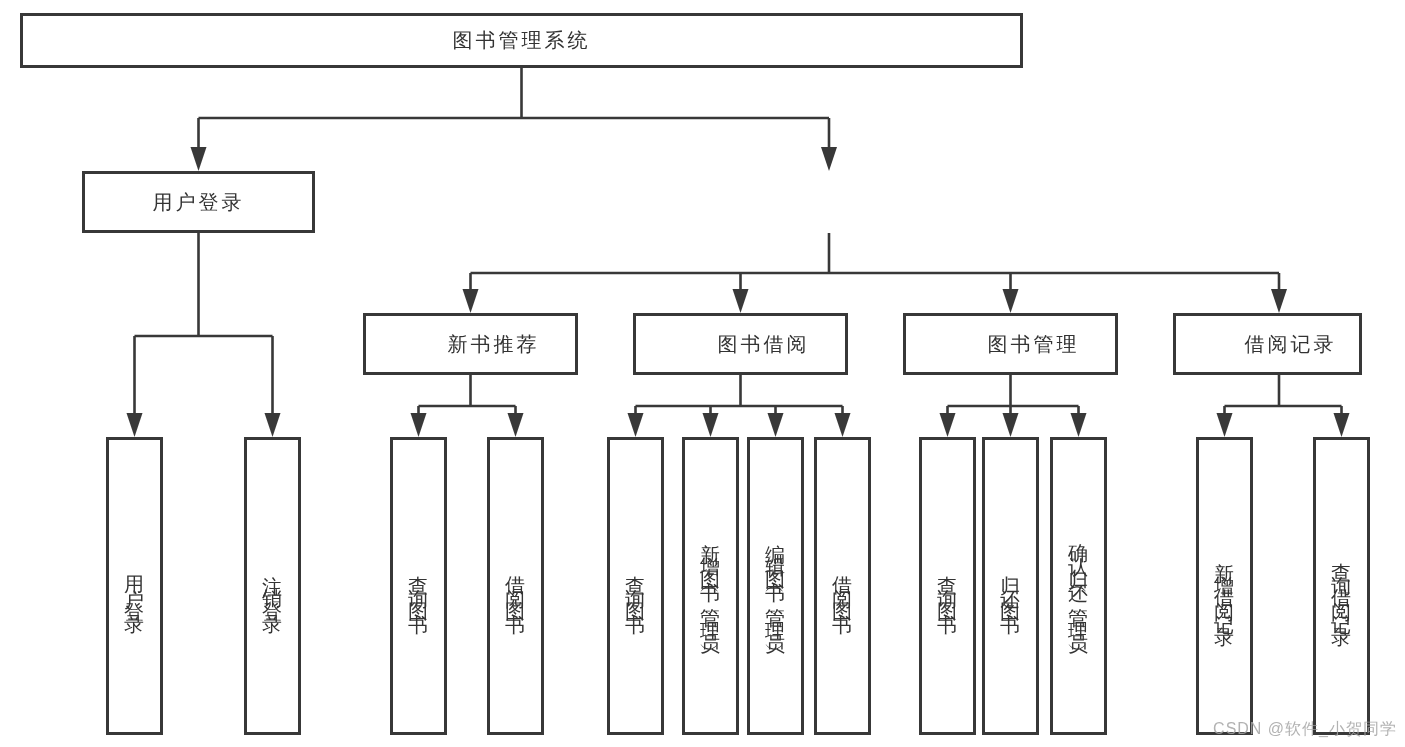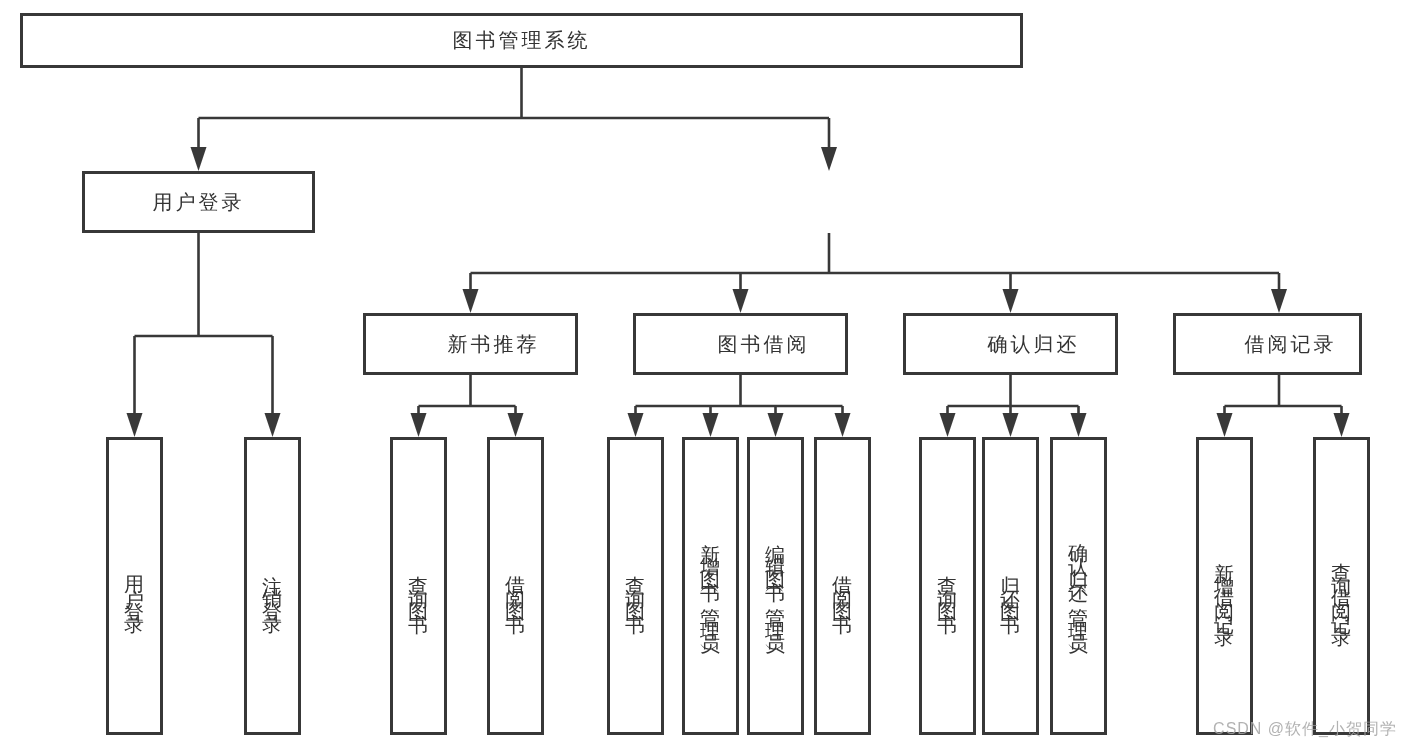--- a/index.html
+++ b/index.html
@@ -100,21 +100,21 @@
     <span>用户登录</span>
   </div>
 
   <div class="node hbox lvl2" style="left:363px;">
     <span>新书推荐</span>
   </div>
   <div class="node hbox lvl2" style="left:633px;">
     <span>图书借阅</span>
   </div>
   <div class="node hbox lvl2" style="left:903px;">
-    <span>确认归还</span>
+    <span>图书管理</span>
   </div>
   <div class="node hbox lvl2" style="left:1173px;width:189px;">
     <span>借阅记录</span>
   </div>
 
   <div class="node vbox" style="left:106px;">
     <span>用户登录</span>
   </div>
   <div class="node vbox" style="left:244px;">
     <span>注销登录</span>

